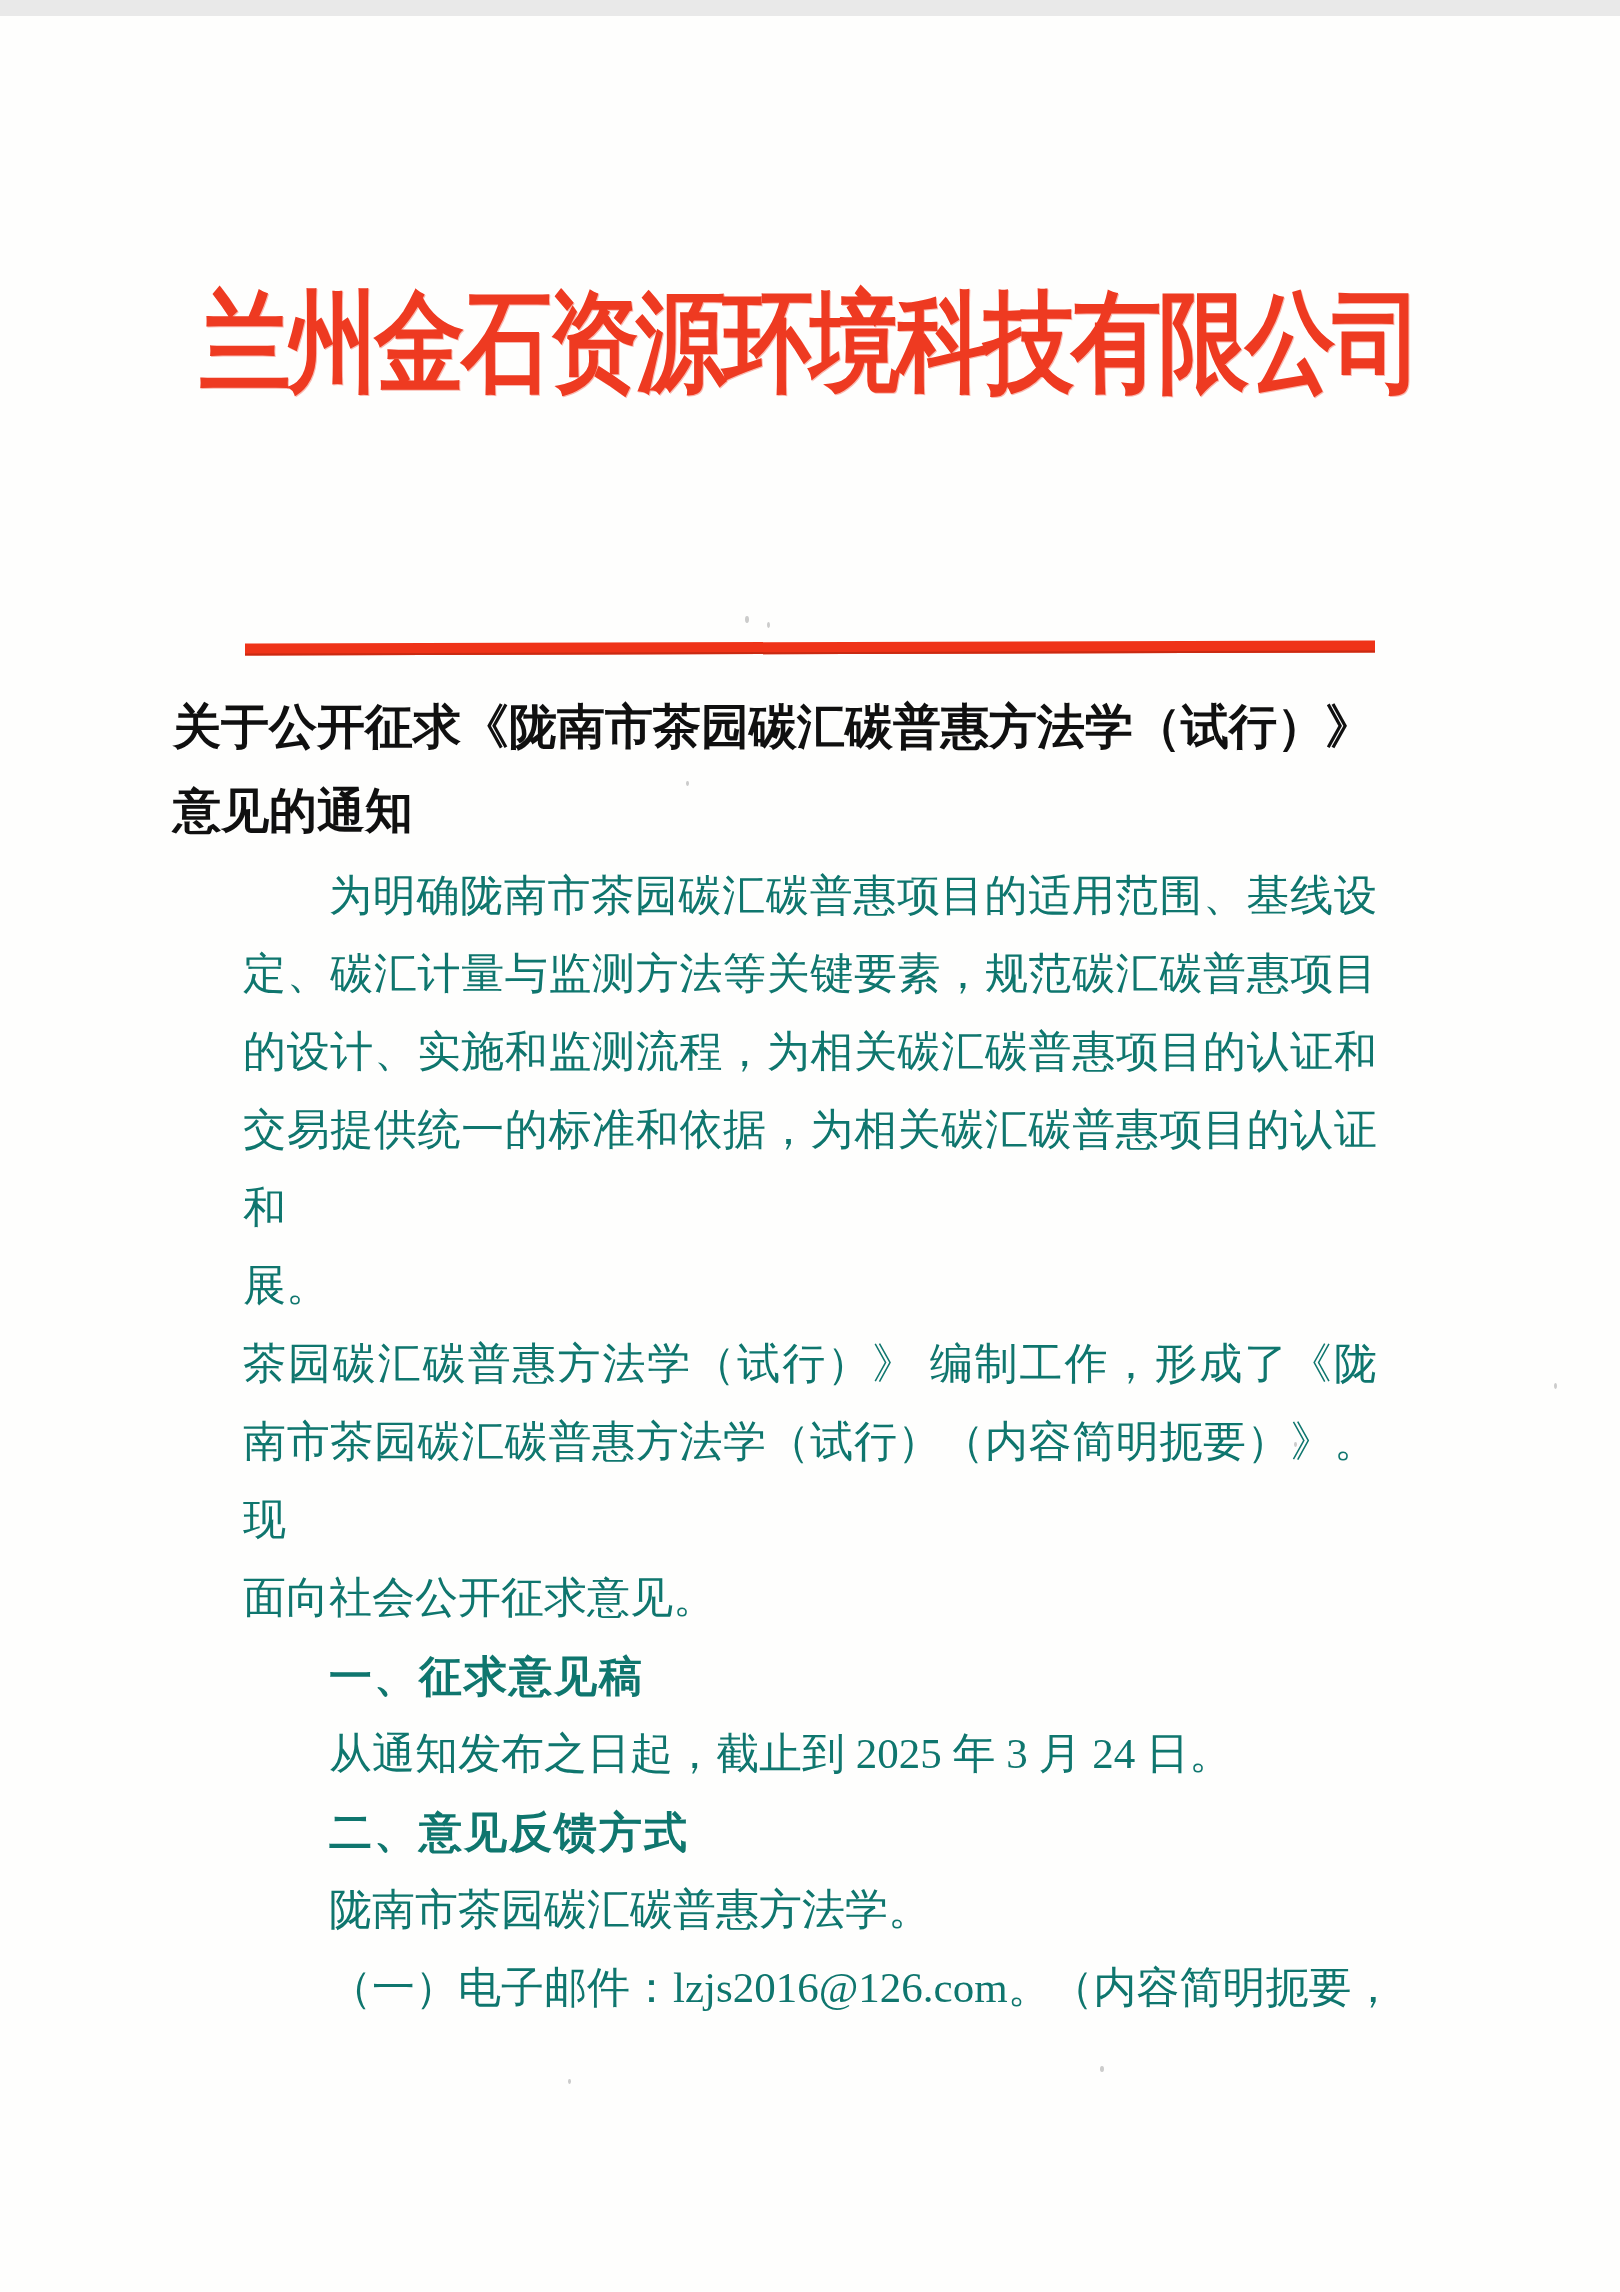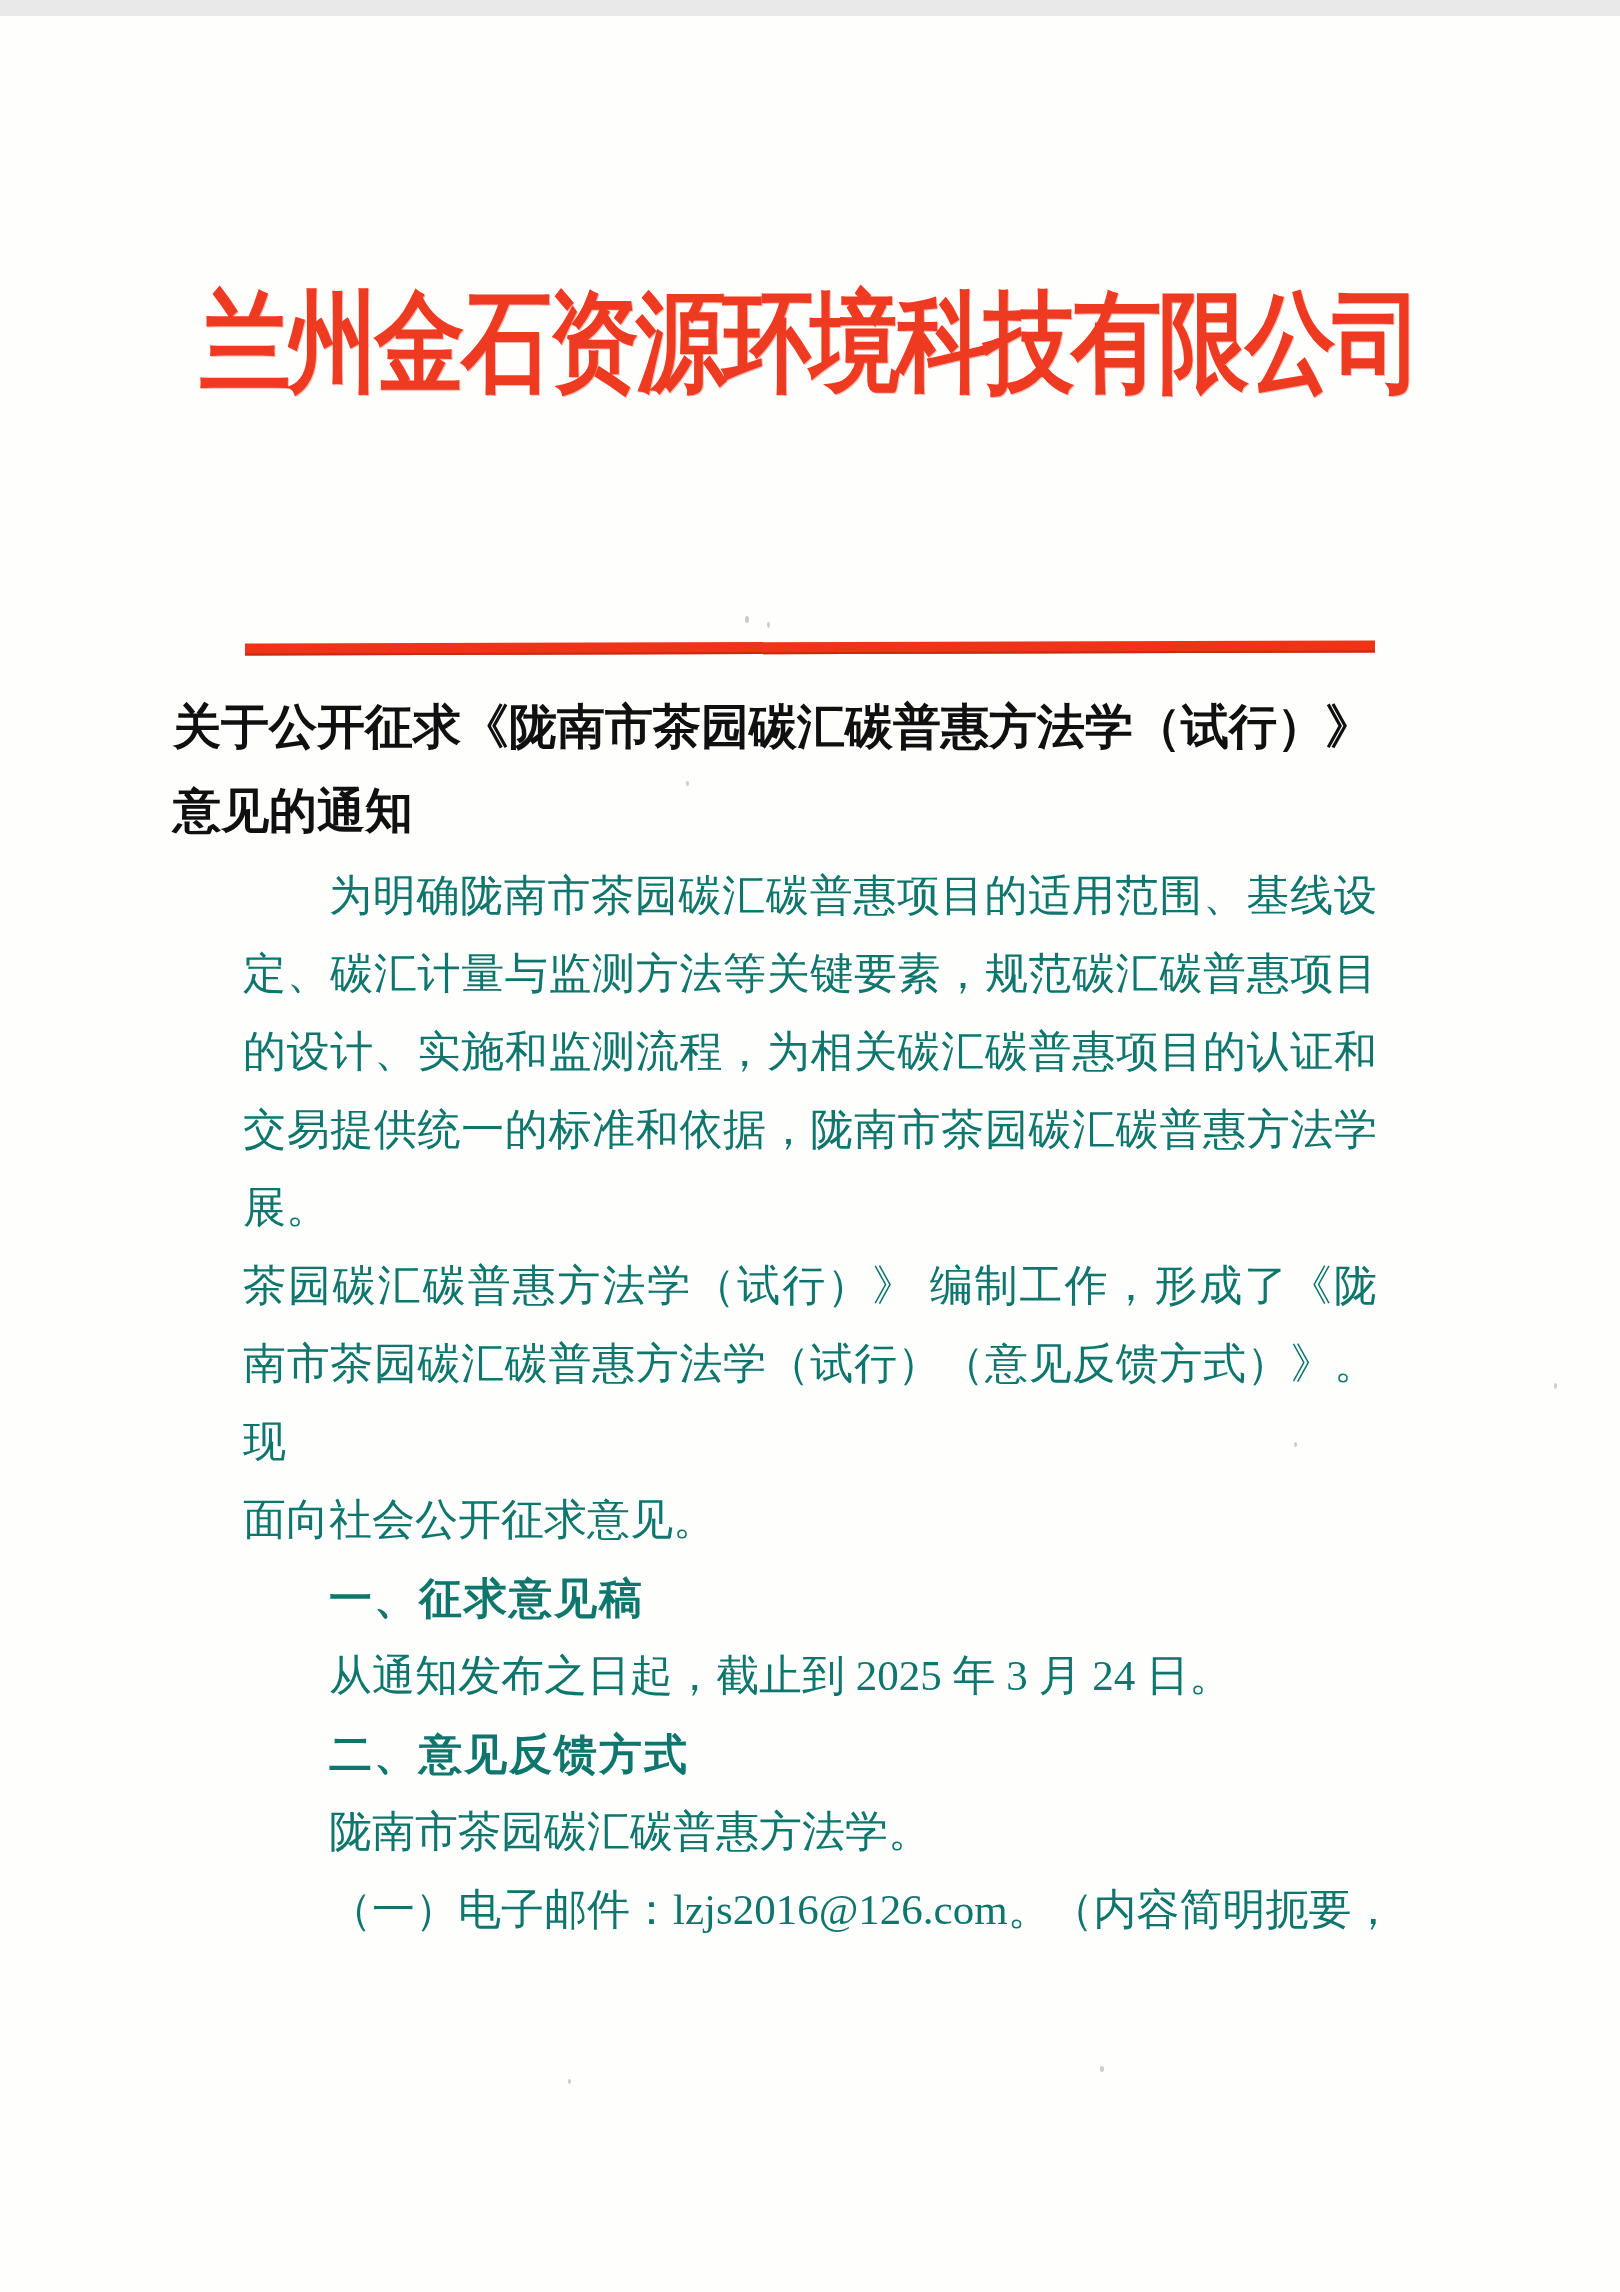--- a/index.html
+++ b/index.html
@@ -94,24 +94,24 @@
 
   <div class="doc-title">
     <div class="t1">关于公开征求《陇南市茶园碳汇碳普惠方法学（试行）》</div>
     <div class="t2">意见的通知</div>
   </div>
 
   <div class="doc-body">
     <div class="line indent justify">为明确陇南市茶园碳汇碳普惠项目的适用范围、基线设</div>
     <div class="line justify">定、碳汇计量与监测方法等关键要素，规范碳汇碳普惠项目</div>
     <div class="line justify">的设计、实施和监测流程，为相关碳汇碳普惠项目的认证和</div>
-    <div class="line justify">交易提供统一的标准和依据，陇南市茶园碳汇碳普惠方法学</div>
+    <div class="line justify">交易提供统一的标准和依据，为相关碳汇碳普惠项目的认证和</div>
     <div class="line">展。</div>
     <div class="line justify">茶园碳汇碳普惠方法学（试行）》 编制工作，形成了《陇</div>
-    <div class="line justify">南市茶园碳汇碳普惠方法学（试行）（意见反馈方式）》。现</div>
+    <div class="line justify">南市茶园碳汇碳普惠方法学（试行）（内容简明扼要）》。现</div>
     <div class="line">面向社会公开征求意见。</div>
     <div class="line indent heading">一、征求意见稿</div>
     <div class="line indent">从通知发布之日起，截止到 2025 年 3 月 24 日。</div>
     <div class="line indent heading">二、意见反馈方式</div>
     <div class="line indent">陇南市茶园碳汇碳普惠方法学。</div>
     <div class="line indent">（一）电子邮件：lzjs2016@126.com。（内容简明扼要，</div>
   </div>
 
   <div class="speck" style="left:745px; top:600px; width:3.9px; height:6.9px;"></div>
   <div class="speck" style="left:767px; top:606px; width:2.9px; height:5.9px;"></div>

